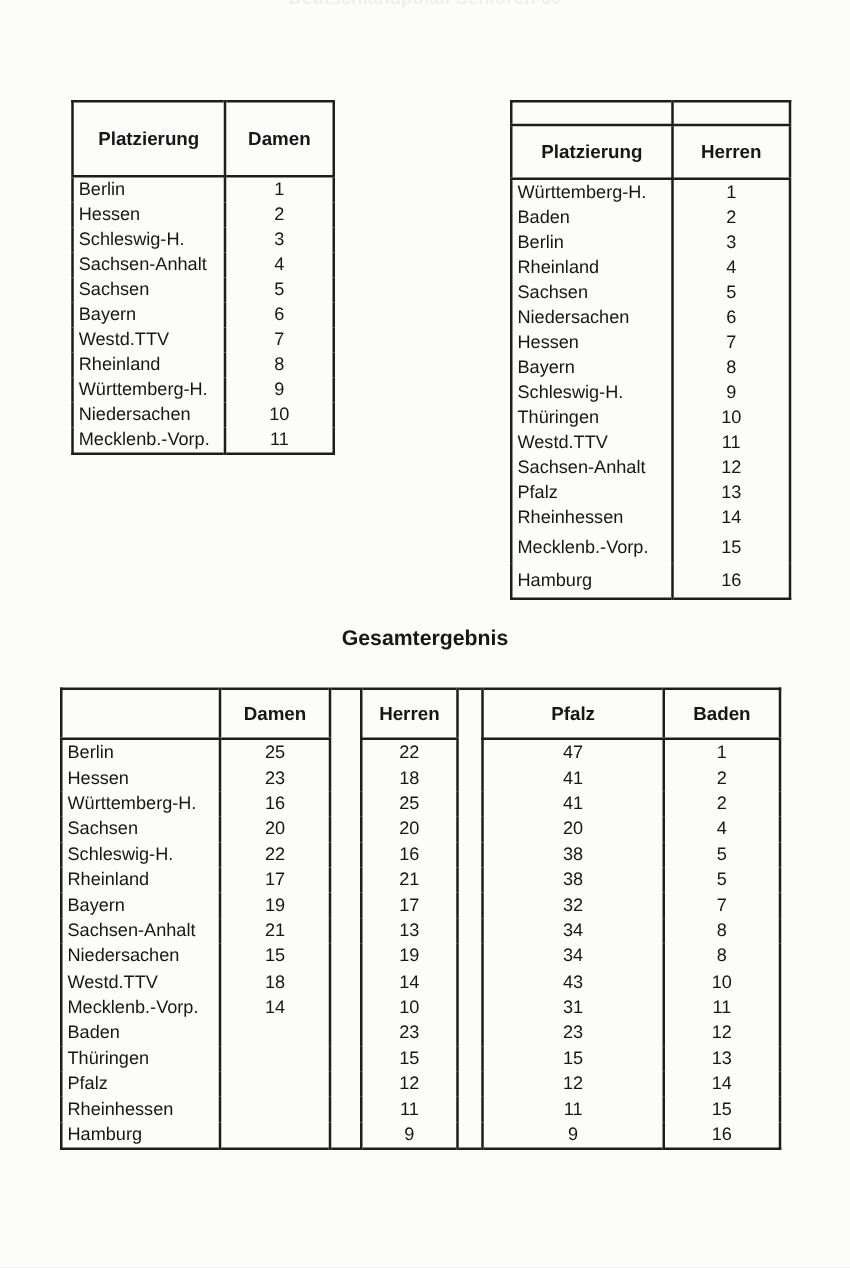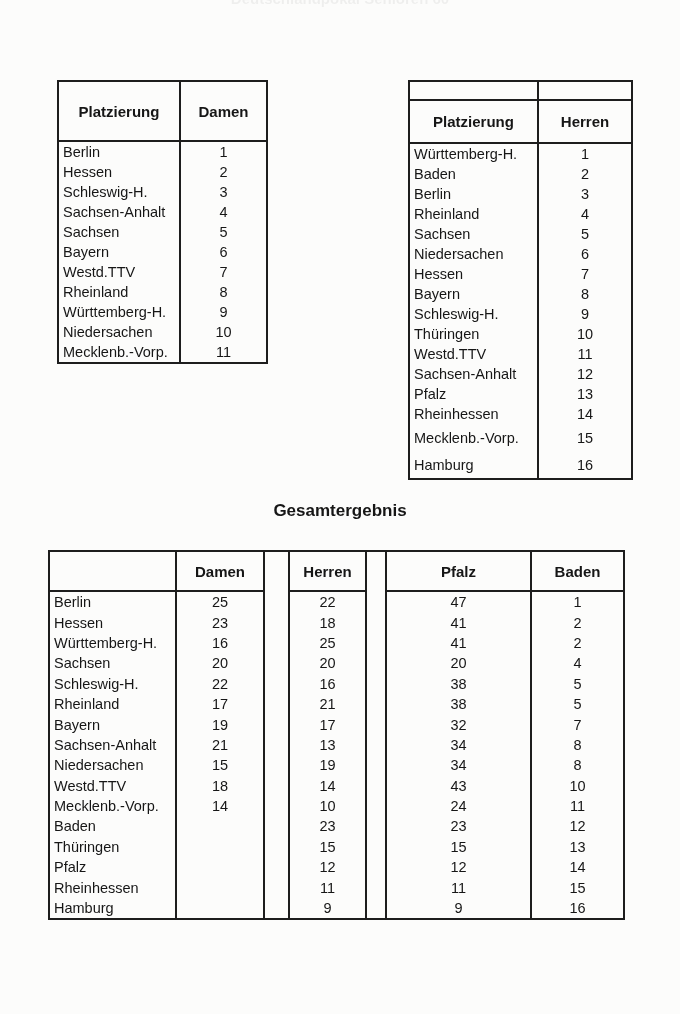--- a/index.html
+++ b/index.html
@@ -361,21 +361,21 @@
         <td></td>
         <td>43</td>
         <td>10</td>
       </tr>
         <tr>
         <td class="name">Mecklenb.-Vorp.</td>
         <td>14</td>
         <td></td>
         <td>10</td>
         <td></td>
-        <td>24</td>
+        <td>31</td>
         <td>11</td>
       </tr>
         <tr>
         <td class="name">Baden</td>
         <td></td>
         <td></td>
         <td>23</td>
         <td></td>
         <td>23</td>
         <td>12</td>

